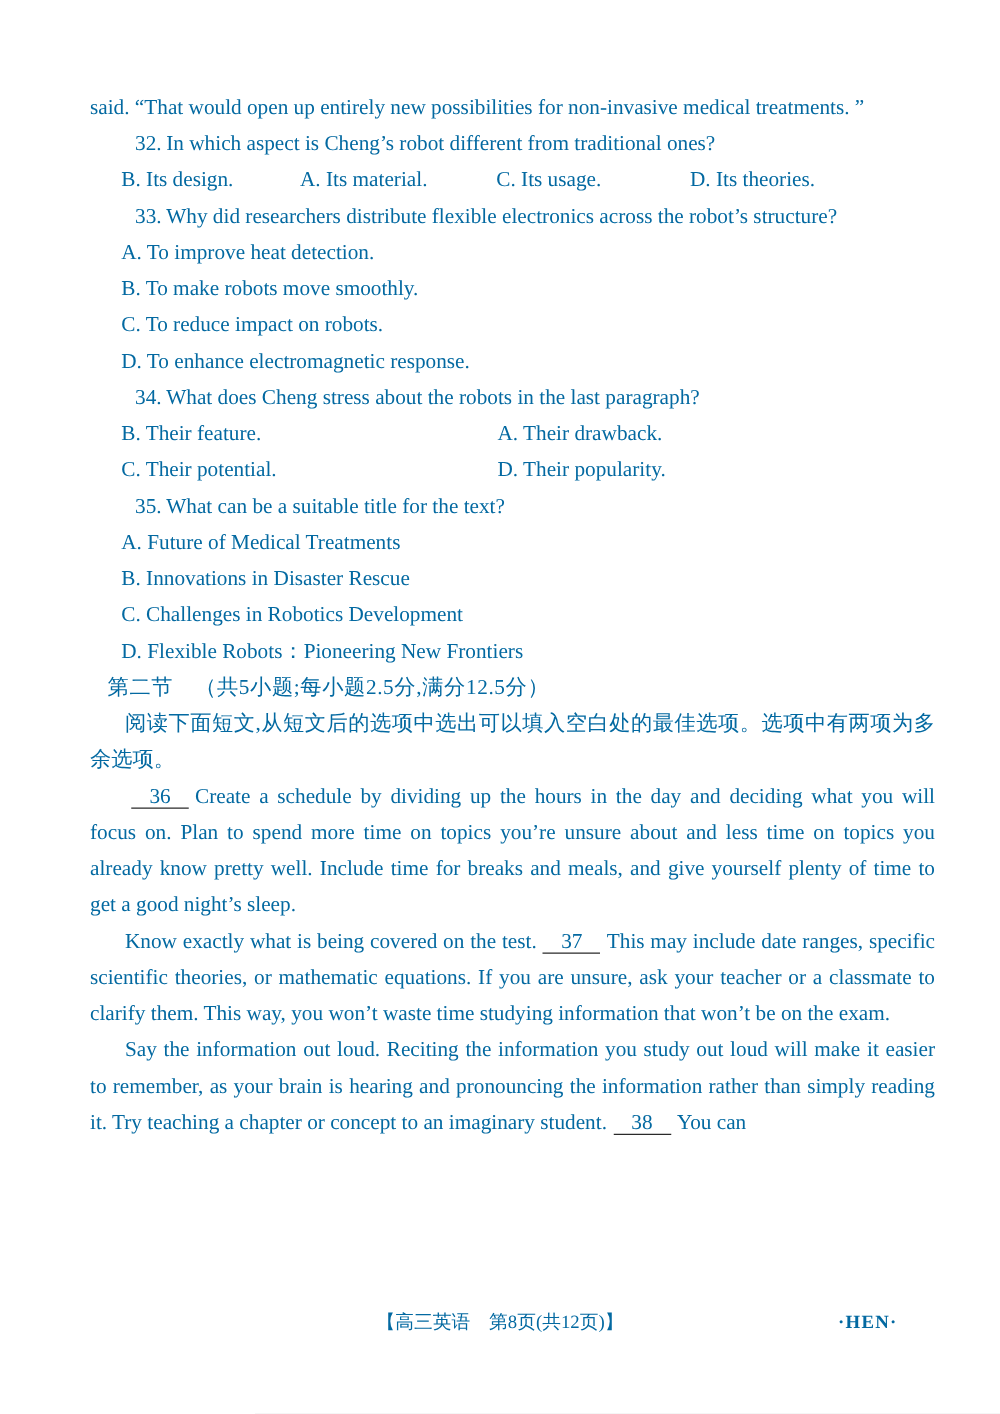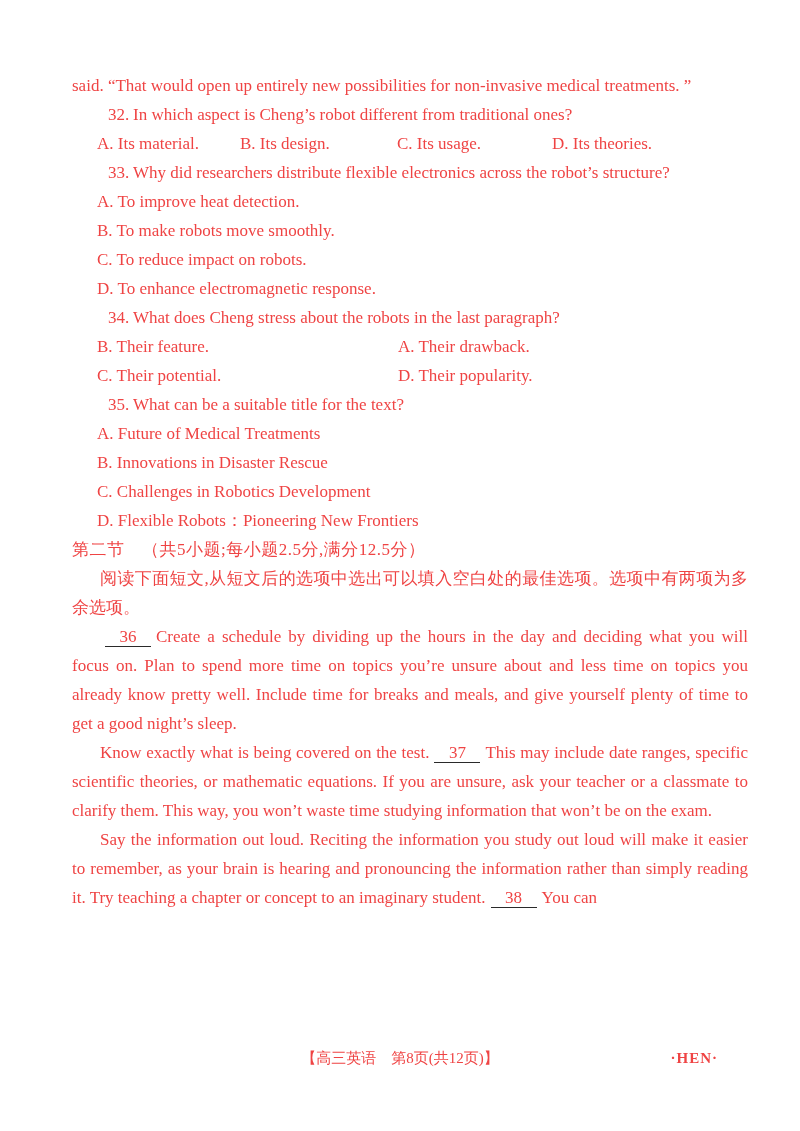--- a/index.html
+++ b/index.html
@@ -2,41 +2,41 @@
 <html lang="zh"><head>
 <meta charset="utf-8">
 <style>
   html, body { margin: 0; padding: 0; background: #e8e8e8; }
   .page {
     position: relative;
     width: 800px;
     height: 1131px;
     margin: 0 auto;
     background: #ffffff;
-    color: #ef4444;
+    color: #0369a1;
     font-family: "Liberation Serif", "DejaVu Serif", serif;
     font-size: 17px;
     overflow: hidden;
   }
   .content {
     position: absolute;
     left: 72px;
     top: 71px;
     width: 676px;
   }
   p { margin: 0; }
   .line { line-height: 29px; }
   .q-line { line-height: 29px; margin-left: 36px; }
   .q-num { display: inline-block; width: 25px; }
   .opts { padding-left: 25px; }
   .opts .option { line-height: 29px; display: block; }
   .grid4 { display: grid; grid-template-columns: 143px 157px 155px 1fr; }
   .grid2 { display: grid; grid-template-columns: 301px 1fr; }
   .grid4 .option, .grid2 .option { display: block; }
-  .section-title { line-height: 29px; letter-spacing: 0.5px; }
+  .section-title { line-height: 29px; letter-spacing: 0.5px; margin-left: 14px; }
   .para {
     line-height: 29px;
     text-indent: 28px;
     text-align: justify;
   }
   .para.first-passage { margin-top: 5px; }
   .blank {
     display: inline-block;
     text-indent: 0;
     min-width: 46px;
@@ -66,22 +66,22 @@
 <body>
 
 <div class="page">
   <main class="content">
 
     <p class="line">said. “That would open up entirely new possibilities for non-invasive medical treatments. ”</p>
 
     <section>
       <p class="q-line"><span class="q-num">32.</span><span>In which aspect is Cheng’s robot different from traditional ones?</span></p>
       <div class="opts grid4">
+        <span class="option">B. Its design.</span>
         <span class="option">A. Its material.</span>
-        <span class="option">B. Its design.</span>
         <span class="option">C. Its usage.</span>
         <span class="option">D. Its theories.</span>
       </div>
     </section>
 
     <section>
       <p class="q-line"><span class="q-num">33.</span><span>Why did researchers distribute flexible electronics across the robot’s structure?</span></p>
       <div class="opts">
         <span class="option">A. To improve heat detection.</span>
         <span class="option">B. To make robots move smoothly.</span>

